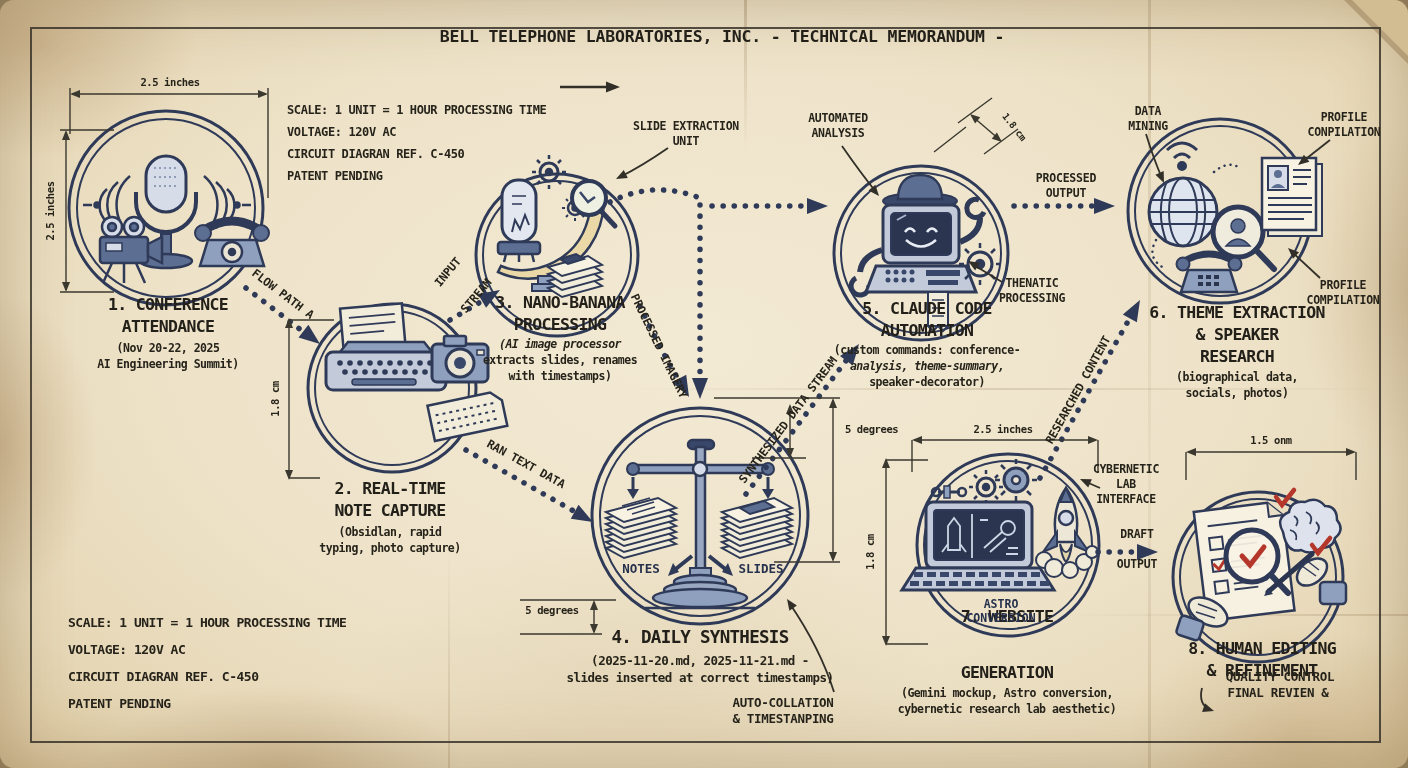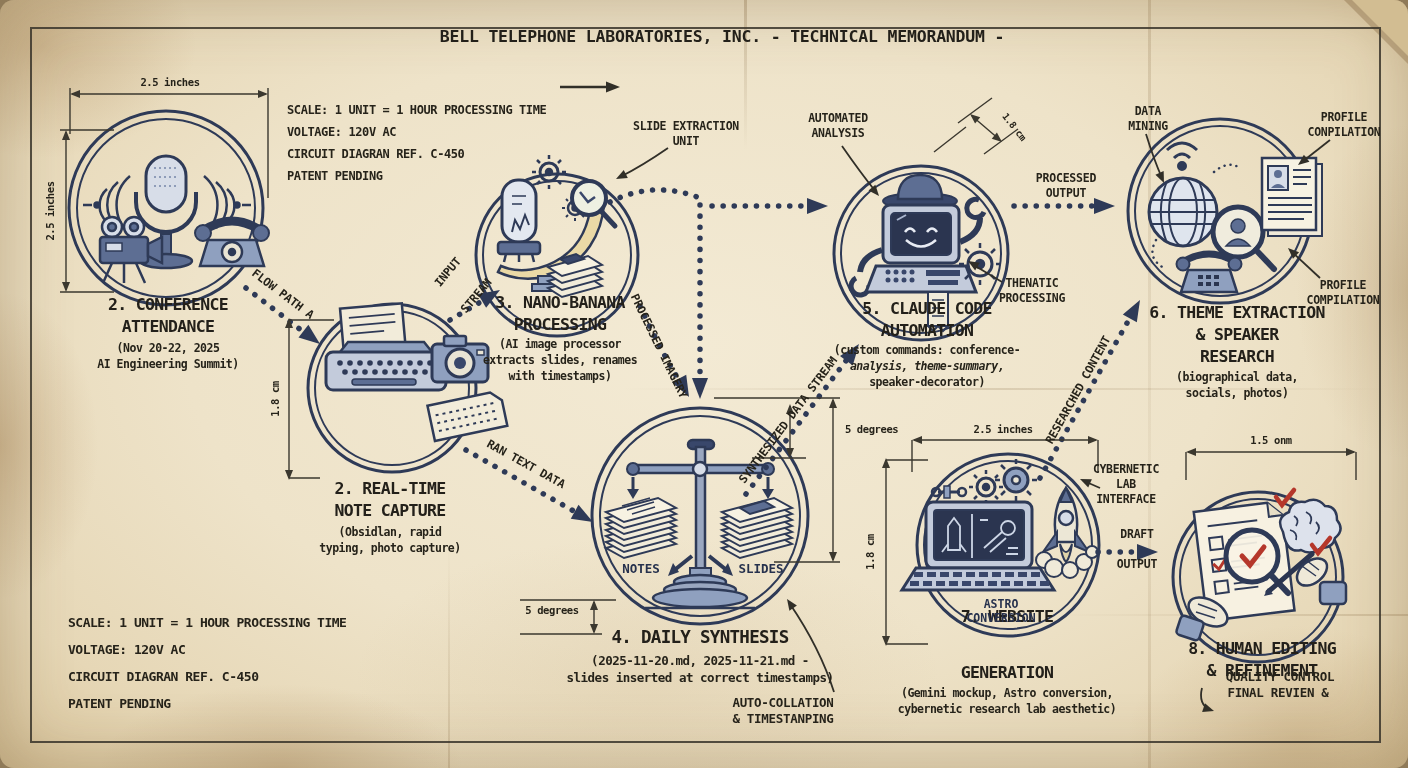--- a/index.html
+++ b/index.html
@@ -496,33 +496,33 @@
   <div class="lbl fs-spec" style="left:287px;top:104px;">SCALE: 1 UNIT = 1 HOUR PROCESSING TIME</div>
   <div class="lbl fs-spec" style="left:287px;top:126px;">VOLTAGE: 120V AC</div>
   <div class="lbl fs-spec" style="left:287px;top:148px;">CIRCUIT DIAGRAN REF. C-450</div>
   <div class="lbl fs-spec" style="left:287px;top:170px;">PATENT PENDING</div>
 
   <div class="lbl fs-spec2" style="left:68px;top:616px;">SCALE: 1 UNIT = 1 HOUR PROCESSING TIME</div>
   <div class="lbl fs-spec2" style="left:68px;top:643px;">VOLTAGE: 120V AC</div>
   <div class="lbl fs-spec2" style="left:68px;top:670px;">CIRCUIT DIAGRAN REF. C-450</div>
   <div class="lbl fs-spec2" style="left:68px;top:697px;">PATENT PENDING</div>
 
-  <div class="lbl ctr fs-h" style="left:168px;top:296px;">2. CONFERENCE</div>
+  <div class="lbl ctr fs-h" style="left:168px;top:296px;">1. CONFERENCE</div>
   <div class="lbl ctr fs-h" style="left:168px;top:318px;">ATTENDANCE</div>
   <div class="lbl ctr fs-sub" style="left:168px;top:342px;">(Nov 20-22, 2025</div>
   <div class="lbl ctr fs-sub" style="left:168px;top:358px;">AI Engineering Summit)</div>
 
   <div class="lbl ctr fs-h" style="left:390px;top:480px;">2. REAL-TIME</div>
   <div class="lbl ctr fs-h" style="left:390px;top:502px;">NOTE CAPTURE</div>
   <div class="lbl ctr fs-sub" style="left:390px;top:526px;">(Obsidlan, rapid</div>
   <div class="lbl ctr fs-sub" style="left:390px;top:542px;">typing, photo capture)</div>
 
   <div class="lbl ctr fs-h" style="left:560px;top:294px;">3. NANO-BANANA</div>
   <div class="lbl ctr fs-h" style="left:560px;top:316px;">PROCESSING</div>
-  <div class="lbl ctr fs-sub" style="left:560px;top:338px;">(AI image processor</div>
+  <div class="lbl ctr fs-sub" style="left:560px;top:338px;font-style:italic;">(AI image processor</div>
   <div class="lbl ctr fs-sub" style="left:560px;top:354px;">extracts slides, renames</div>
   <div class="lbl ctr fs-sub" style="left:560px;top:370px;">with timestamps)</div>
 
   <div class="lbl ctr fs-h" style="left:700px;top:628px;font-size:17.5px;">4. DAILY SYNTHESIS</div>
   <div class="lbl ctr fs-sub" style="left:700px;top:654px;font-size:12.5px;">(2025-11-20.md, 2025-11-21.md -</div>
   <div class="lbl ctr fs-sub" style="left:700px;top:671px;font-size:12.5px;">slides inserted at correct timestamps)</div>
   <div class="lbl ctr navy" style="left:641px;top:562px;font-size:12.5px;">NOTES</div>
   <div class="lbl ctr navy" style="left:761px;top:562px;font-size:12.5px;">SLIDES</div>
 
   <div class="lbl ctr fs-h" style="left:927px;top:300px;">5. CLAUDE CODE</div>

